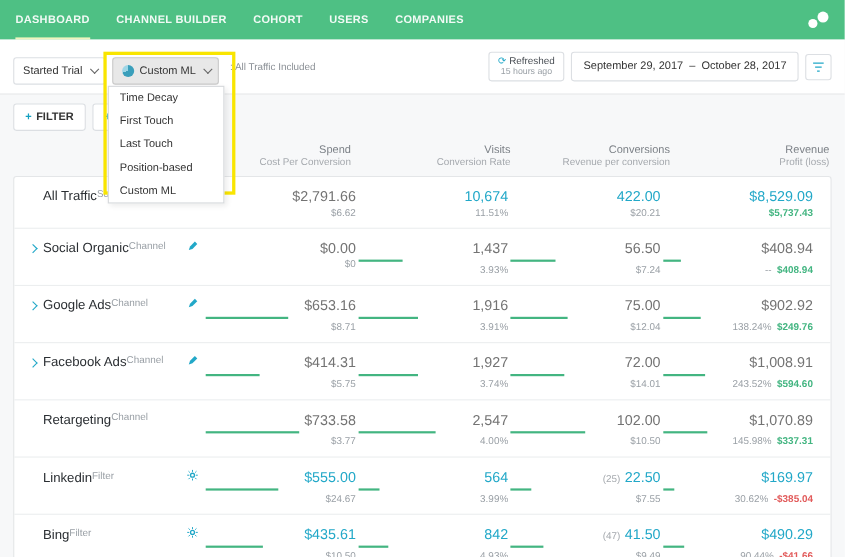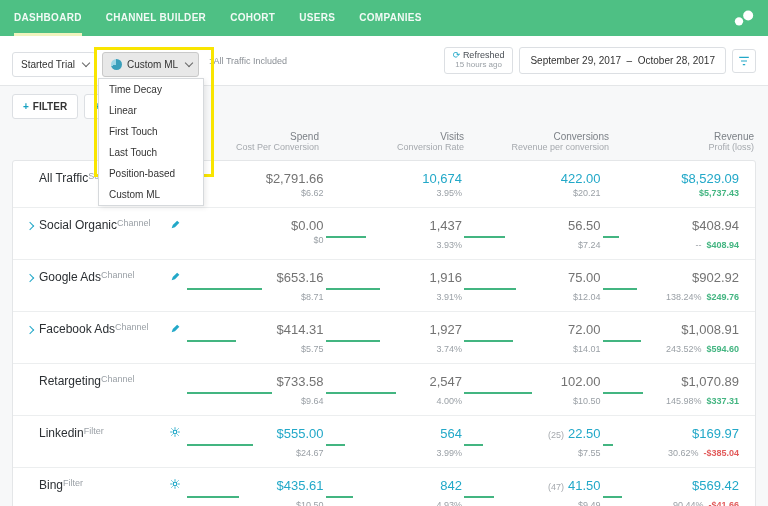--- a/index.html
+++ b/index.html
@@ -1,19 +1,19 @@
 <!DOCTYPE html>
 <html><head>
 <meta charset="utf-8">
 <style>
   * { box-sizing: border-box; margin: 0; padding: 0; font-family: -apple-system, "Helvetica Neue", Arial, sans-serif; }
   body { background: #f7f8f9; width: 768px; font-size: 11px; color: #444; overflow: hidden; }
   .topnav { background: #4ec084; height: 36px; display: flex; align-items: center; padding: 0 14px; gap: 24px; position: relative; }
   .topnav .tab { color: #fff; font-size: 10px; font-weight: 600; letter-spacing: .3px; opacity: .92; cursor: pointer; padding: 12px 0; }
-  .topnav .tab.active { border-bottom: 4px solid #fef9c3; padding-bottom: 10px; }
+  .topnav .tab.active { border-bottom: 2px solid #fef9c3; padding-bottom: 10px; }
   .topnav .logo { position: absolute; right: 14px; width: 20px; height: 20px; }
   .topnav .logo circle { fill: #fff; }
   .toolbar { background: #fff; padding: 8px 12px; display: flex; align-items: center; gap: 6px; border-bottom: 1px solid #e4e6e8; position: relative; }
   .label-top { font-size: 9px; color: #9aa0a6; position: absolute; top: 3px; }
   .dd { position: relative; border: 1px solid #dcdfe3; border-radius: 3px; padding: 6px 20px 6px 8px; font-size: 10px; color: #333; cursor: pointer; display: inline-flex; align-items: center; gap: 5px; background:#fff;}
   .chev { position: absolute; right: 6px; width: 6px; height: 6px; border-right: 1.5px solid #666; border-bottom: 1.5px solid #666; transform: rotate(45deg); top: 7px; }
   .dd.model { background: #e8e8e8; border-color:#c9c9c9;}
   .tb-wrap { position: relative; display:inline-block; margin-top:8px;}
   .tb-wrap .label-top { left: 2px; }
   .note { font-size: 9px; color: #8a8f95; margin-left:4px;}
@@ -83,21 +83,20 @@
   <span class="tb-wrap">
     <span class="label-top"><span>Attribution Model</span> ⓘ</span>
     <span class="dd model">
       <span class="pieicon"></span>
       <span>Custom ML</span>
       <span class="chev"></span>
     </span>
     <span class="highlight-box"></span>
     <div class="dropdown-menu" id="modelmenu">
         <div>Time Decay</div>
-        <div>Linear</div>
         <div>First Touch</div>
         <div>Last Touch</div>
         <div>Position-based</div>
         <div>Custom ML</div>
       </div>
   </span>
   <span class="note">: All Traffic Included</span>
   <span class="sp"></span>
   <span class="refresh">
     <span><span style="color:#22a8c8">⟳</span> <span>Refreshed</span></span>
@@ -137,21 +136,21 @@
       <div class="name">
         <span class="chev-r hidden"></span>
         <span class="name-wrap">
           <span class="txt">
             <span class="title">All Traffic</span>
             <span class="sub">Sum of all things</span>
           </span>
         </span>
       </div>
       <div class="cell"><span class="val">$2,791.66</span><div class="sub2">$6.62</div></div>
-      <div class="cell"><span class="val link">10,674</span><div class="sub2">3.95%</div></div>
+      <div class="cell"><span class="val link">10,674</span><div class="sub2">11.51%</div></div>
       <div class="cell"><span class="val link">422.00</span><div class="sub2">$20.21</div></div>
       <div class="cell"><span class="val link">$8,529.09</span><div class="sub2"><span class="g">$5,737.43</span></div></div>
     </div>
     <div class="row">
       <div class="name">
         <span class="chev-r"></span>
         <span class="name-wrap">
           <span class="txt">
             <span class="title">Social Organic</span>
             <span class="sub">Channel</span>
@@ -205,21 +204,21 @@
     <div class="row">
       <div class="name">
         <span class="chev-r hidden"></span>
         <span class="name-wrap">
           <span class="txt">
             <span class="title">Retargeting</span>
             <span class="sub">Channel</span>
           </span>
         </span>
       </div>
-      <div class="cell"><span class="val">$733.58</span><div class="bar" style="width:62%"></div><div class="sub2">$9.64</div></div>
+      <div class="cell"><span class="val">$733.58</span><div class="bar" style="width:62%"></div><div class="sub2">$3.77</div></div>
       <div class="cell"><span class="val">2,547</span><div class="bar" style="width:52%"></div><div class="sub2">4.00%</div></div>
       <div class="cell"><span class="val">102.00</span><div class="bar" style="width:50%"></div><div class="sub2">$10.50</div></div>
       <div class="cell"><span class="val">$1,070.89</span><div class="bar" style="width:30%"></div><div class="sub2">145.98%&nbsp;&nbsp;<span class="g">$337.31</span></div></div>
     </div>
     <div class="row">
       <div class="name">
         <span class="chev-r hidden"></span>
         <span class="name-wrap">
           <span class="txt">
             <span class="title">Linkedin</span>
@@ -246,15 +245,15 @@
           </span>
           <span class="row-ico"><svg width="12" height="12" viewBox="0 0 20 20">
               <circle cx="10" cy="10" r="3" fill="none" stroke="#22a8c8" stroke-width="2"></circle>
               <path d="M10 2v3M10 15v3M2 10h3M15 10h3M4 4l2 2M14 14l2 2M16 4l-2 2M6 14l-2 2" stroke="#22a8c8" stroke-width="1.5"></path>
             </svg></span>
         </span>
       </div>
       <div class="cell"><span class="val link">$435.61</span><div class="bar" style="width:38%"></div><div class="sub2">$10.50</div></div>
       <div class="cell"><span class="val link">842</span><div class="bar" style="width:20%"></div><div class="sub2">4.93%</div></div>
       <div class="cell"><span class="preval">(47)</span><span class="val link">41.50</span><div class="bar" style="width:22%"></div><div class="sub2">$9.49</div></div>
-      <div class="cell"><span class="val link">$569.42</span><div class="bar" style="width:14%"></div><div class="sub2">90.44%&nbsp;&nbsp;<span class="r">-$41.66</span></div></div>
+      <div class="cell"><span class="val link">$490.29</span><div class="bar" style="width:14%"></div><div class="sub2">90.44%&nbsp;&nbsp;<span class="r">-$41.66</span></div></div>
     </div>
   </div>
 
 </body></html>

